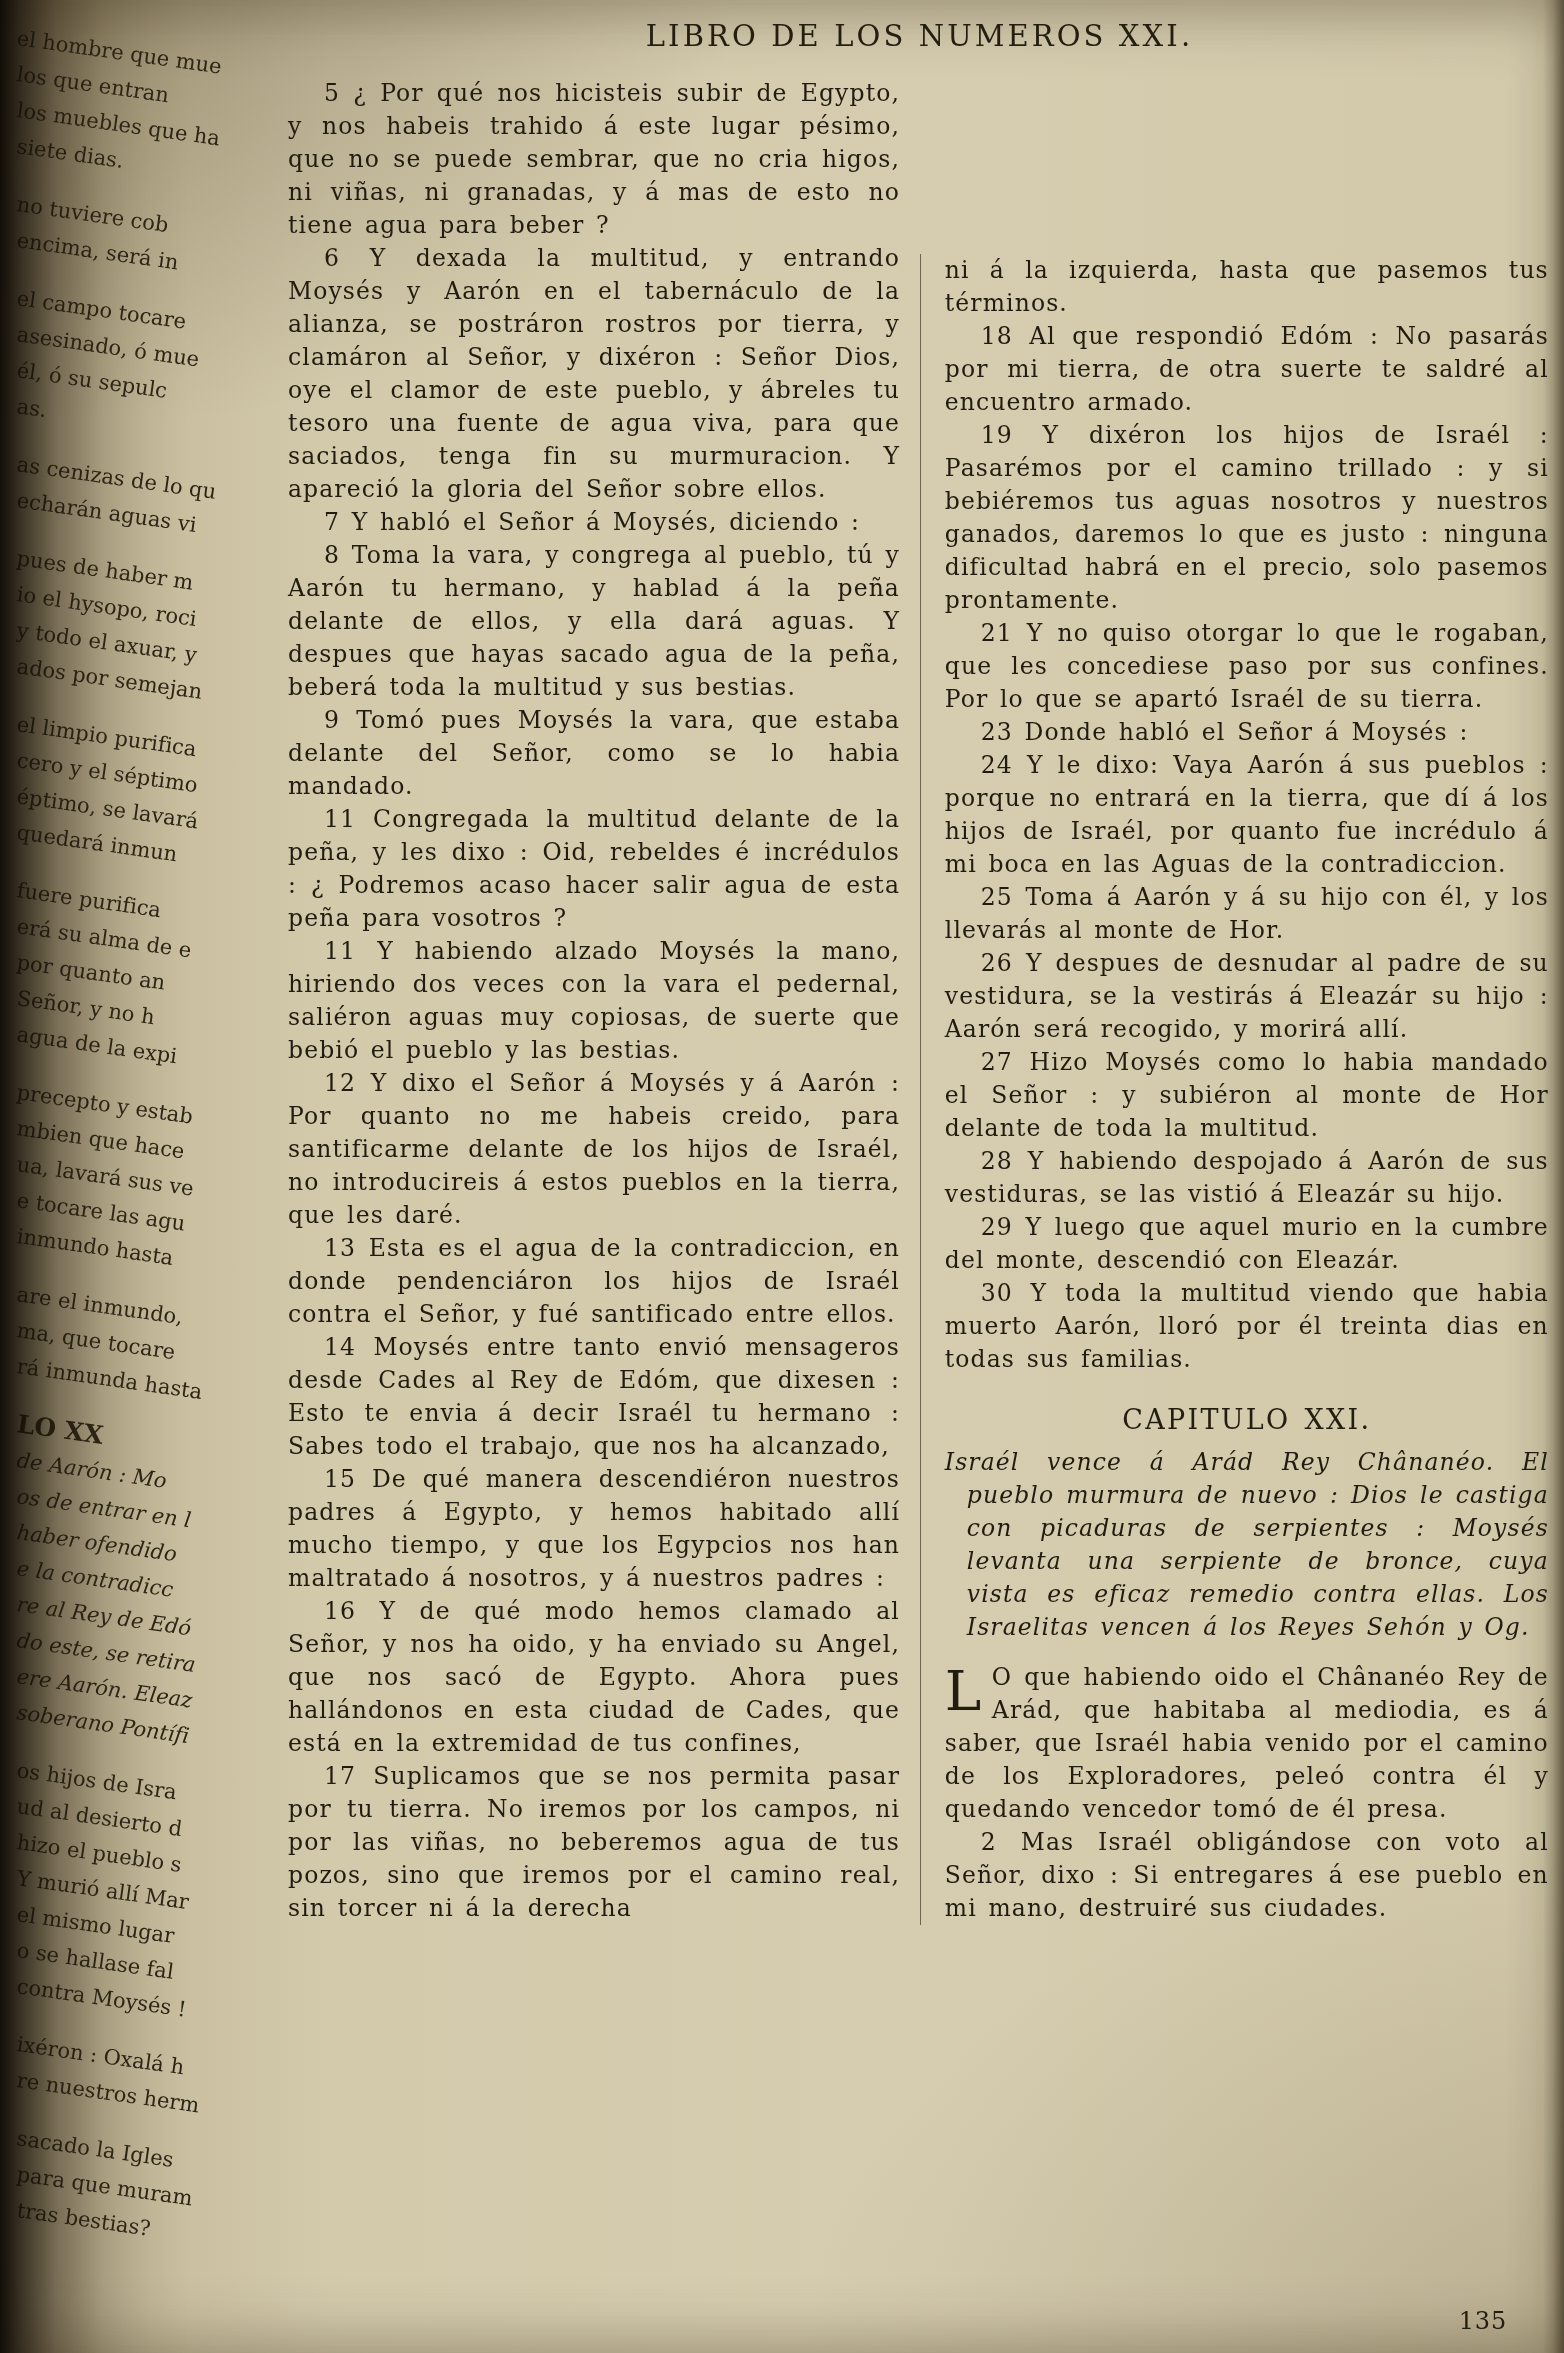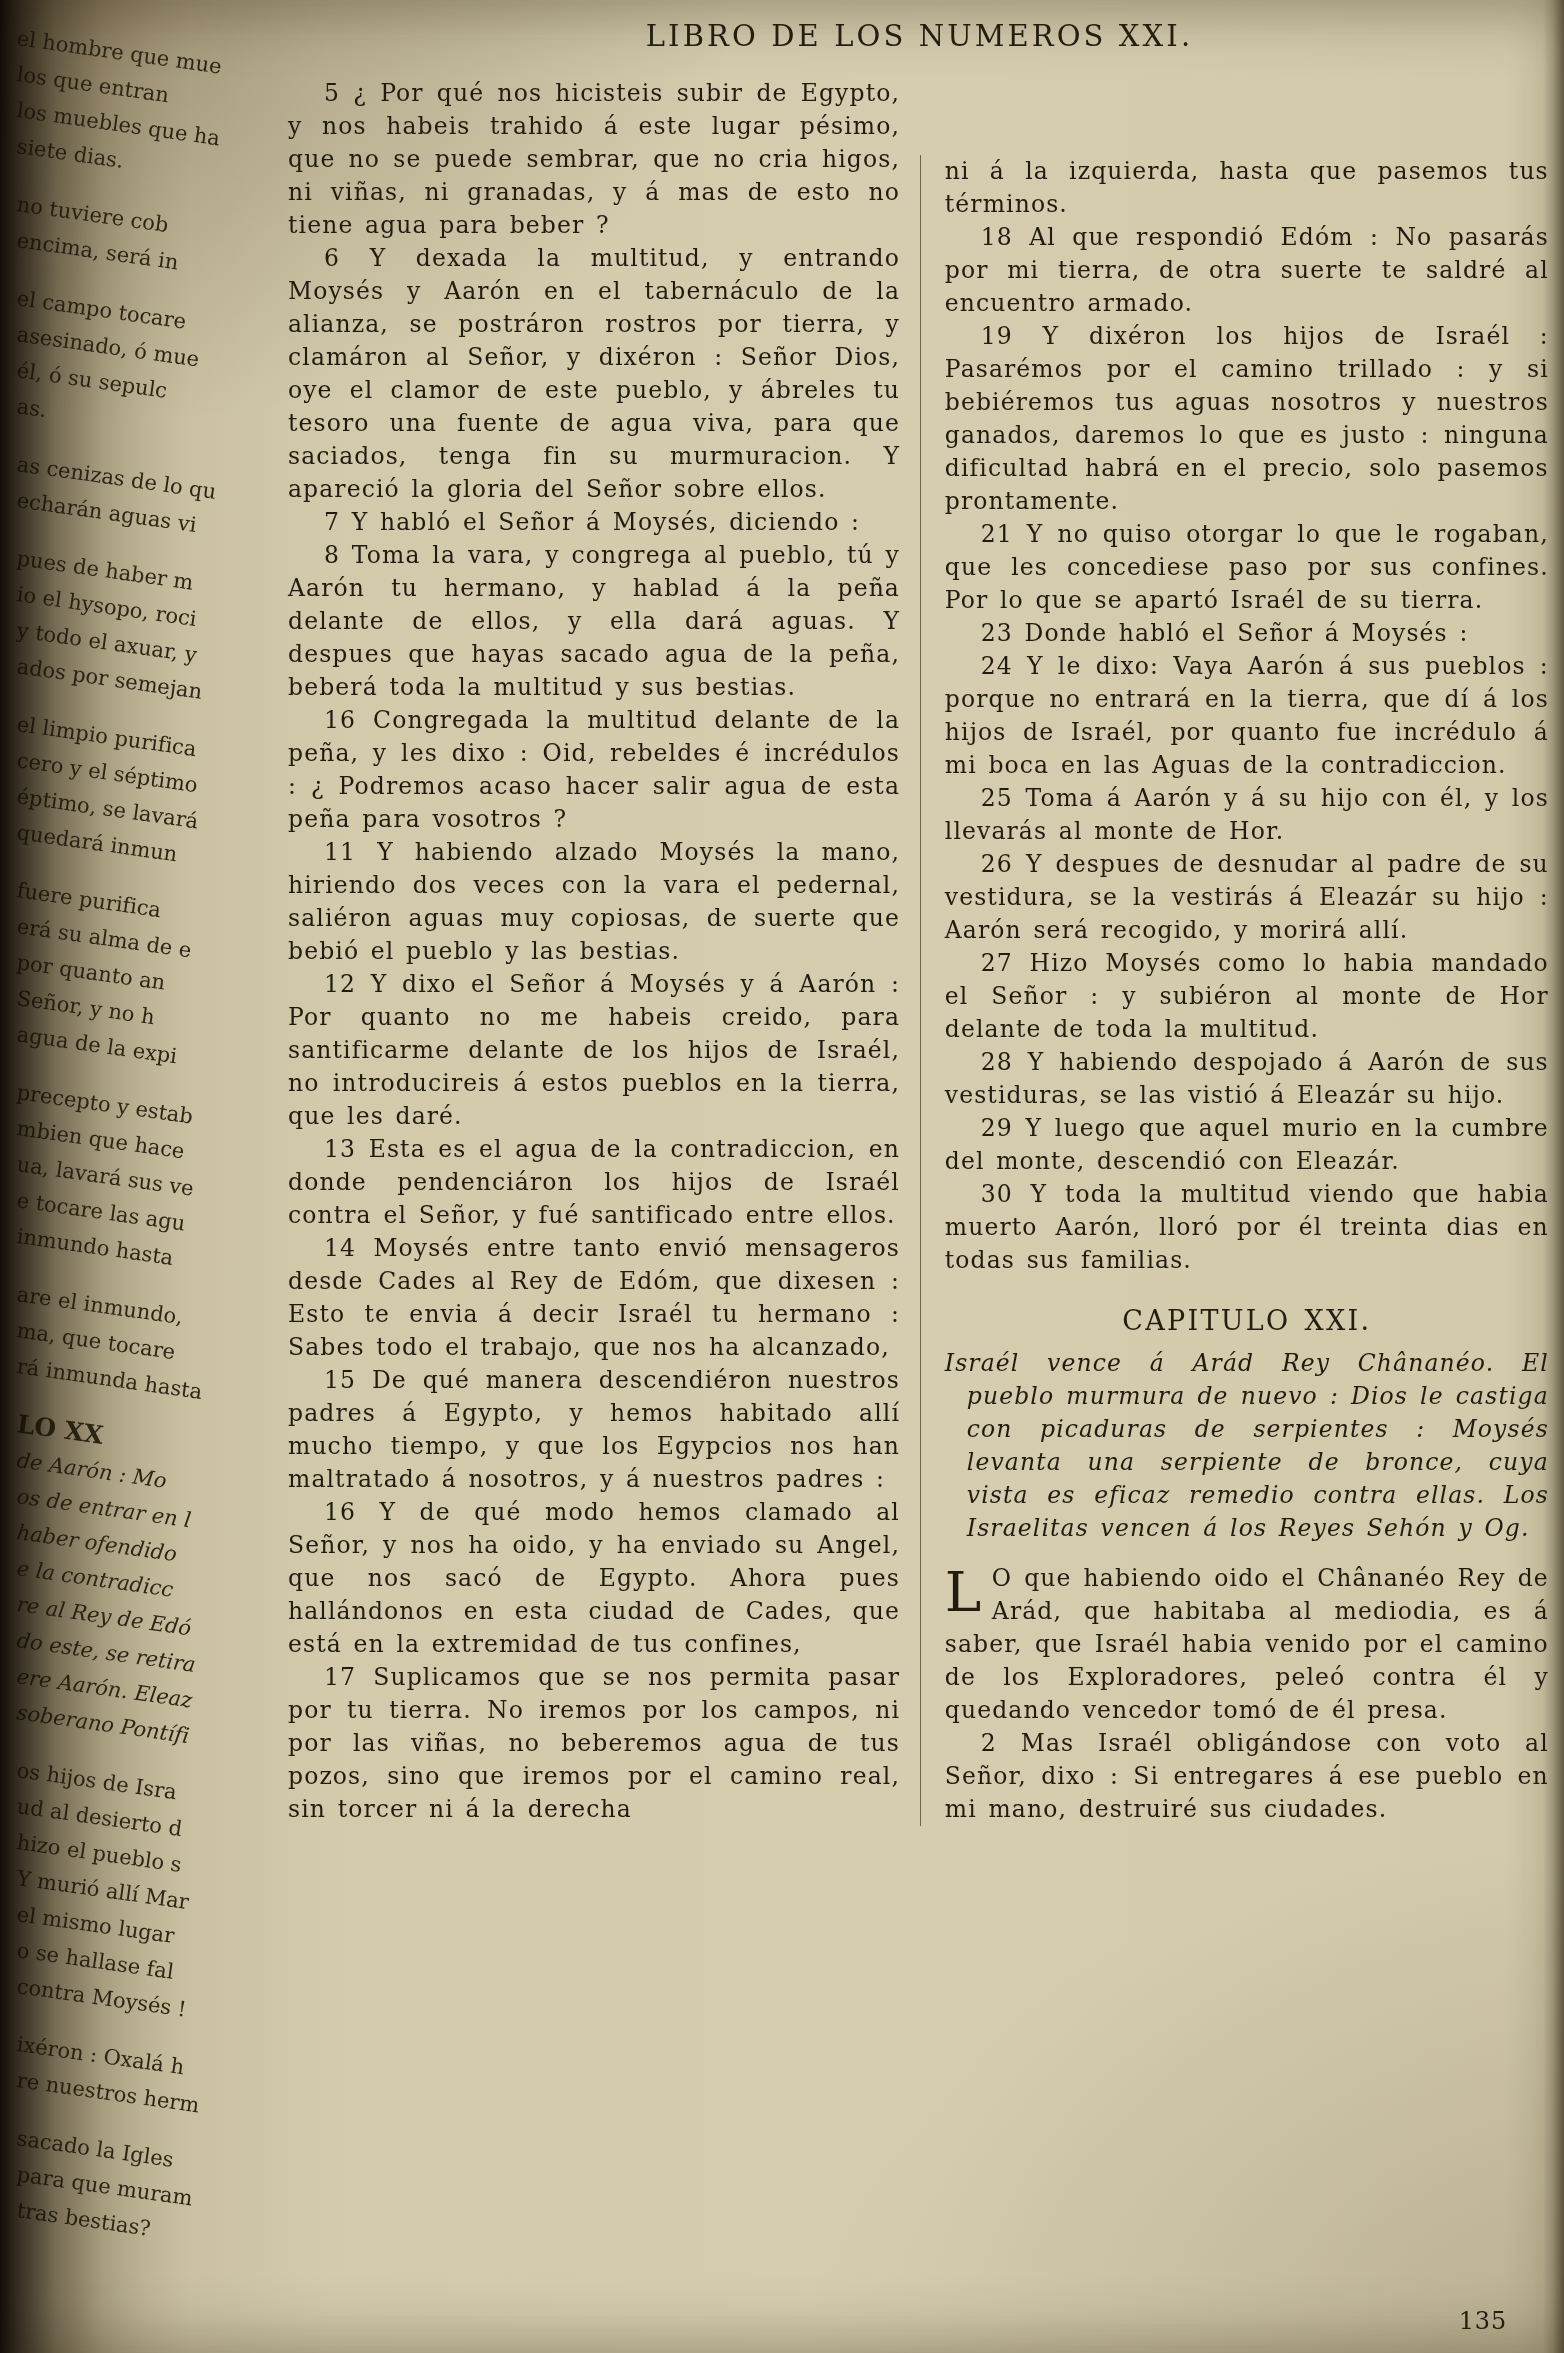--- a/index.html
+++ b/index.html
@@ -141,21 +141,22 @@
     <div class="header">LIBRO DE LOS NUMEROS XXI.</div>
 
     <div class="cols">
 
       <div class="col left">
         <div>
             <p class="verse">5 ¿ Por qué nos hicisteis subir de Egypto, y nos habeis trahido á este lugar pésimo, que no se puede sembrar, que no cria higos, ni viñas, ni granadas, y á mas de esto no tiene agua para beber ?</p>
             <p class="verse">6 Y dexada la multitud, y entrando Moysés y Aarón en el tabernáculo de la alianza, se postráron rostros por tierra, y clamáron al Señor, y dixéron : Señor Dios, oye el clamor de este pueblo, y ábreles tu tesoro una fuente de agua viva, para que saciados, tenga fin su murmuracion. Y apareció la gloria del Señor sobre ellos.</p>
             <p class="verse">7 Y habló el Señor á Moysés, diciendo :</p>
             <p class="verse">8 Toma la vara, y congrega al pueblo, tú y Aarón tu hermano, y hablad á la peña delante de ellos, y ella dará aguas. Y despues que hayas sacado agua de la peña, beberá toda la multitud y sus bestias.</p>
-            <p class="verse">16 Congregada la multitud delante de la peña, y les dixo : Oid, rebeldes é incrédulos : ¿ Podremos acaso hacer salir agua de esta peña para vosotros ?</p>
+            <p class="verse">9 Tomó pues Moysés la vara, que estaba delante del Señor, como se lo habia mandado.</p>
+            <p class="verse">11 Congregada la multitud delante de la peña, y les dixo : Oid, rebeldes é incrédulos : ¿ Podremos acaso hacer salir agua de esta peña para vosotros ?</p>
             <p class="verse">11 Y habiendo alzado Moysés la mano, hiriendo dos veces con la vara el pedernal, saliéron aguas muy copiosas, de suerte que bebió el pueblo y las bestias.</p>
             <p class="verse">12 Y dixo el Señor á Moysés y á Aarón : Por quanto no me habeis creido, para santificarme delante de los hijos de Israél, no introducireis á estos pueblos en la tierra, que les daré.</p>
             <p class="verse">13 Esta es el agua de la contradiccion, en donde pendenciáron los hijos de Israél contra el Señor, y fué santificado entre ellos.</p>
             <p class="verse">14 Moysés entre tanto envió mensageros desde Cades al Rey de Edóm, que dixesen : Esto te envia á decir Israél tu hermano : Sabes todo el trabajo, que nos ha alcanzado,</p>
             <p class="verse">15 De qué manera descendiéron nuestros padres á Egypto, y hemos habitado allí mucho tiempo, y que los Egypcios nos han maltratado á nosotros, y á nuestros padres :</p>
             <p class="verse">16 Y de qué modo hemos clamado al Señor, y nos ha oido, y ha enviado su Angel, que nos sacó de Egypto. Ahora pues hallándonos en esta ciudad de Cades, que está en la extremidad de tus confines,</p>
             <p class="verse">17 Suplicamos que se nos permita pasar por tu tierra. No iremos por los campos, ni por las viñas, no beberemos agua de tus pozos, sino que iremos por el camino real, sin torcer ni á la derecha</p>
           </div>
       </div>
 

